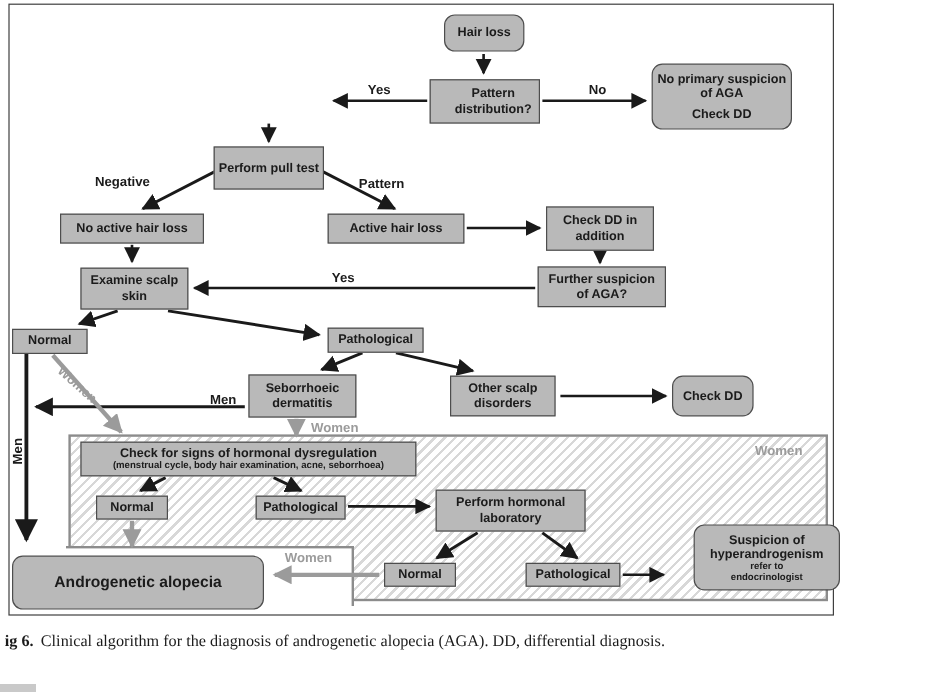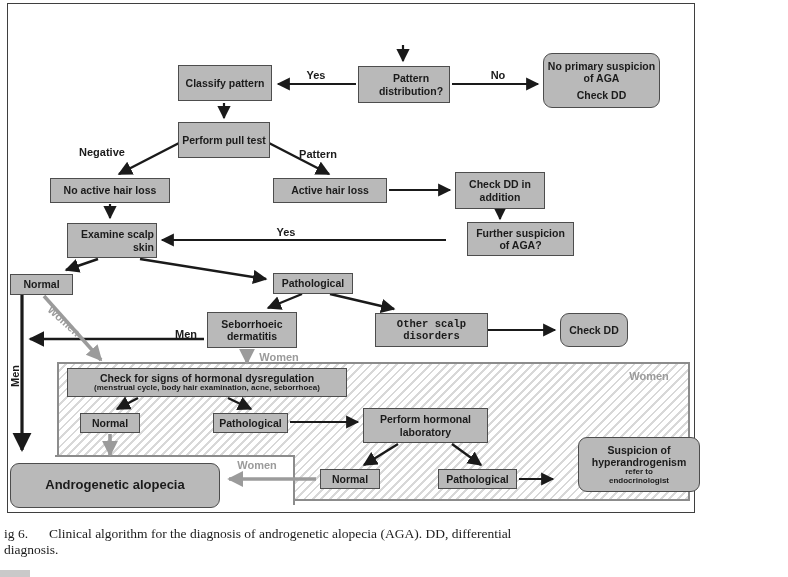--- a/index.html
+++ b/index.html
@@ -43,21 +43,21 @@
     position:absolute; font-weight:bold; font-size:11px; color:#1b1b1b;
     z-index:5; text-align:center;
   }
   .gray { color:var(--arrow-gray); }
   .rot-men  { transform:rotate(-90deg); }
   .rot-women{ transform:rotate(42deg); }
   #caption {
     position:absolute; left:4px; top:526px; width:560px; z-index:5;
     font-family:"Liberation Serif", serif; font-size:13.5px; color:#1b1b1b;
   }
-  #caption .cap-label { font-weight:normal; margin-right:21px; }
+  #caption .cap-label { font-weight:bold; margin-right:6px; }
   #corner-fragment {
     position:absolute; left:0px; top:570px; width:30px; height:7px;
     background:#c9c9c9; z-index:0;
   }
 </style>
 </head>
 <body>
 
 <div id="stage">
 
@@ -96,71 +96,71 @@
     <line x1="138" y1="398" x2="117" y2="409" class="ln-b" stroke-width="2.4" marker-end="url(#mb)"></line>
     <line x1="228" y1="398" x2="251" y2="409" class="ln-b" stroke-width="2.4" marker-end="url(#mb)"></line>
     <line x1="290" y1="422" x2="358" y2="422" class="ln-b" stroke-width="2.2" marker-end="url(#mb)"></line>
     <line x1="110" y1="434" x2="110" y2="455" class="ln-g" stroke-width="3.6" marker-end="url(#mg)"></line>
     <line x1="398" y1="444" x2="364" y2="465" class="ln-b" stroke-width="2.4" marker-end="url(#mb)"></line>
     <line x1="452" y1="444" x2="481" y2="465" class="ln-b" stroke-width="2.4" marker-end="url(#mb)"></line>
     <line x1="316" y1="479" x2="229" y2="479" class="ln-g" stroke-width="3.6" marker-end="url(#mg)"></line>
     <line x1="519" y1="479" x2="553" y2="479" class="ln-b" stroke-width="2.2" marker-end="url(#mb)"></line>
   </svg>
 
+  <div class="node rounded" style="left:370px;top:12px;width:67px;height:31px;">
+      <span>Hair loss</span>
+    </div>
 
   <div class="node" style="left:358px;top:66px;width:92px;height:37px;padding-left:16px;">
       <span>Pattern distribution?</span>
     </div>
 
   <div class="node rounded" style="left:543px;top:53px;width:117px;height:55px;">
     <span>No primary suspicion of AGA</span>
     <span class="gap">Check DD</span>
   </div>
 
-  <div class="node" style="left:178px;top:65px;width:94px;height:36px;">
-      <span>Classify pattern</span>
-    </div>
 
   <div class="node" style="left:178px;top:122px;width:92px;height:36px;">
       <span>Perform pull test</span>
     </div>
 
   <div class="node" style="left:50px;top:178px;width:120px;height:25px;">
       <span>No active hair loss</span>
     </div>
 
   <div class="node" style="left:273px;top:178px;width:114px;height:25px;">
       <span>Active hair loss</span>
     </div>
 
   <div class="node" style="left:455px;top:172px;width:90px;height:37px;">
       <span>Check DD in addition</span>
     </div>
 
-  <div class="node" style="left:448px;top:222px;width:107px;height:34px;margin-left:19px;">
+  <div class="node" style="left:448px;top:222px;width:107px;height:34px;">
       <span>Further suspicion of AGA?</span>
     </div>
 
-  <div class="node" style="left:67px;top:223px;width:90px;height:35px;text-align:right;">
+  <div class="node" style="left:67px;top:223px;width:90px;height:35px;">
       <span>Examine scalp skin</span>
     </div>
 
   <div class="node" style="left:10px;top:274px;width:63px;height:21px;">
       <span>Normal</span>
     </div>
 
   <div class="node" style="left:273px;top:273px;width:80px;height:21px;">
       <span>Pathological</span>
     </div>
 
   <div class="node" style="left:207px;top:312px;width:90px;height:36px;">
       <span>Seborrhoeic dermatitis</span>
     </div>
 
-  <div class="node" style="left:375px;top:313px;width:113px;height:34px;font-family:Liberation Mono, monospace;">
+  <div class="node" style="left:375px;top:313px;width:88px;height:34px;">
       <span>Other scalp disorders</span>
     </div>
 
   <div class="node rounded" style="left:560px;top:313px;width:68px;height:34px;">
       <span>Check DD</span>
     </div>
 
   <div class="node" style="left:67px;top:368px;width:280px;height:29px;">
     <span>Check for signs of hormonal dysregulation</span>
     <span class="sub">(menstrual cycle, body hair examination, acne, seborrhoea)</span>

